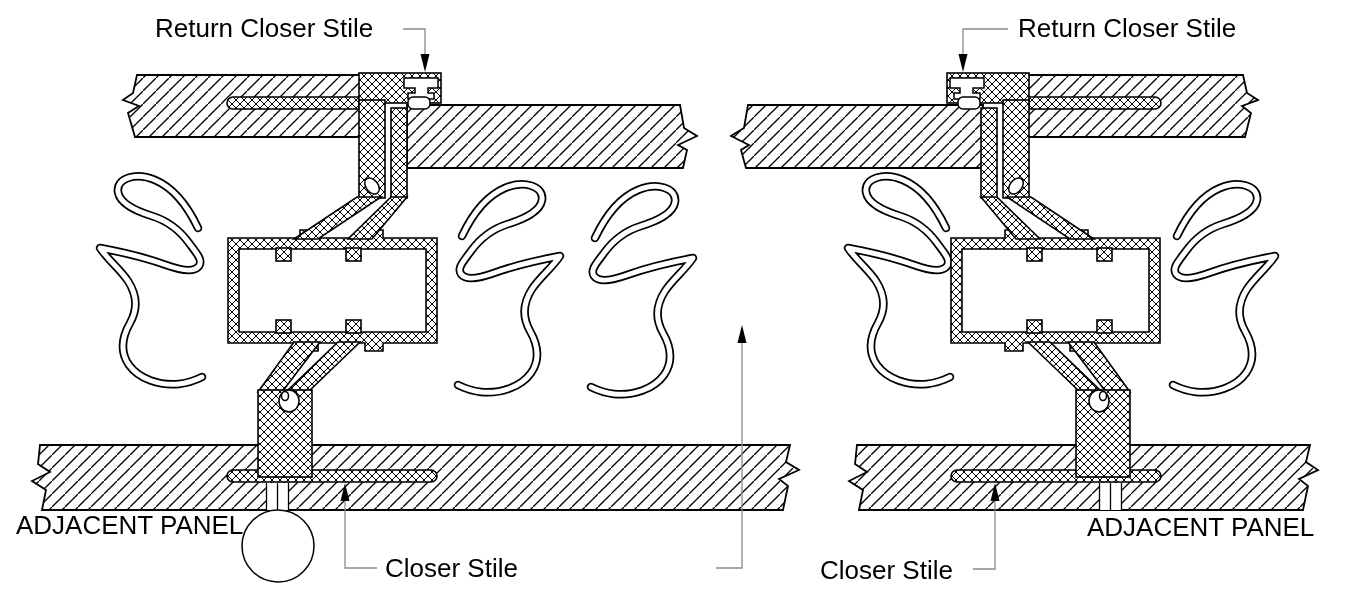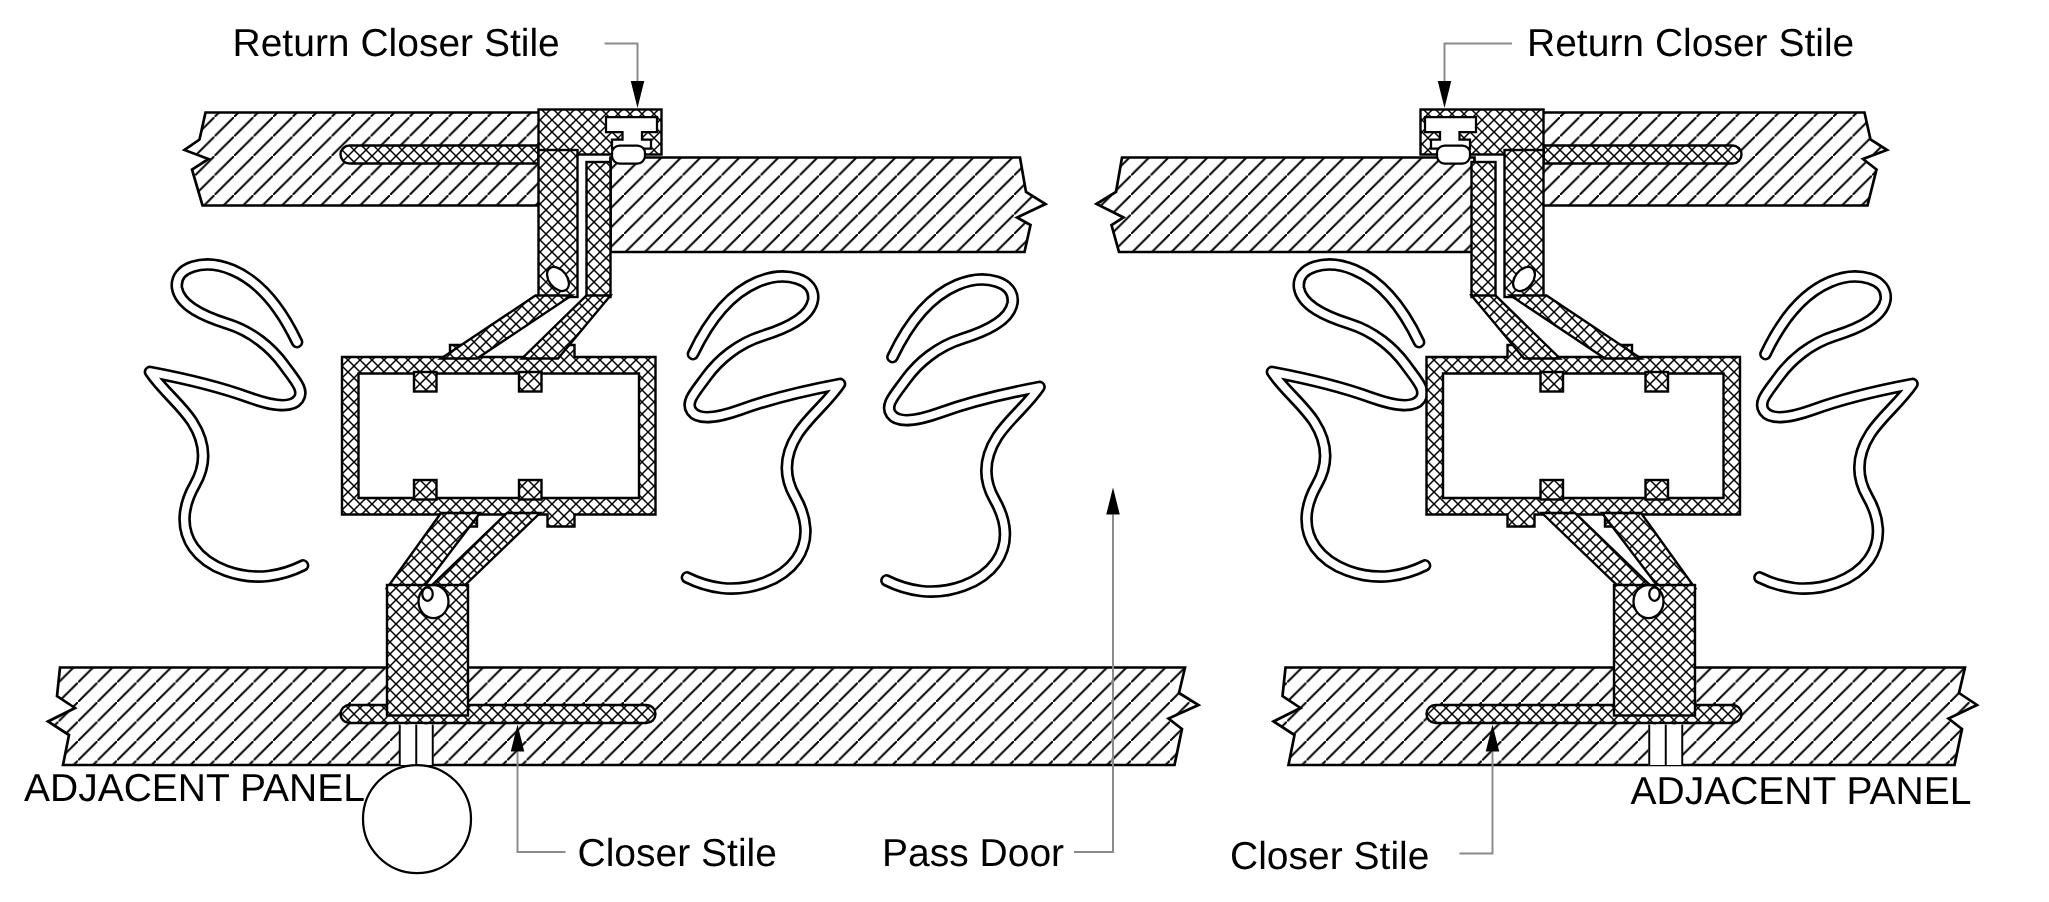--- a/index.html
+++ b/index.html
@@ -110,17 +110,16 @@
 
     <path class="ldr" d="M716,568 L742,568 L742,343"></path>
     <polygon class="ah" points="742,325 737.5,343 746.5,343"></polygon>
   </g>
 </svg>
 
 <div class="lbl" style="left:155px;top:14px">Return Closer Stile</div>
 <div class="lbl" style="left:1018px;top:14px">Return Closer Stile</div>
 <div class="lbl" style="left:16px;top:511px">ADJACENT PANEL</div>
 <div class="lbl" style="left:385px;top:554px">Closer Stile</div>
-<div class="lbl" style="left:588px;top:554px">Pass Door</div>
 <div class="lbl" style="left:820px;top:556px">Closer Stile</div>
 <div class="lbl" style="left:1087px;top:513px">ADJACENT PANEL</div>
 
 </div>
 
 </body></html>

